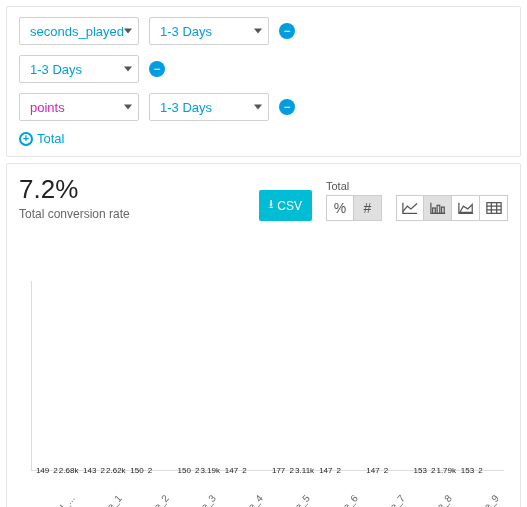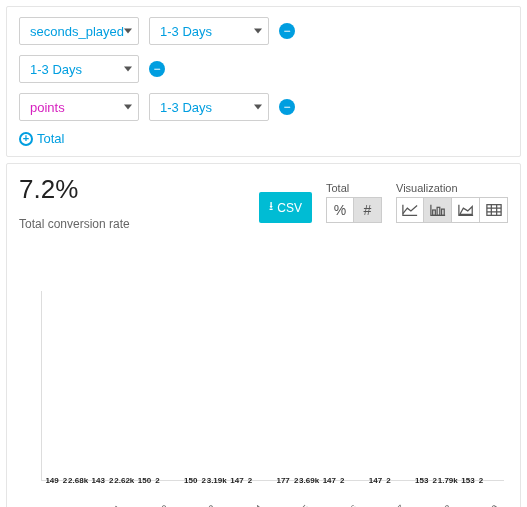--- a/index.html
+++ b/index.html
@@ -9,35 +9,35 @@
   .filter-row:last-of-type { margin-bottom: 12px; }
   .select { position: relative; border: 1px solid #d0d0d0; border-radius: 2px; height: 28px; display: flex; align-items: center; padding: 0 22px 0 10px; background: #fff; cursor: pointer; }
   .select .caret { position: absolute; right: 6px; top: 50%; transform: translateY(-50%); width: 0; height: 0; border-left: 4px solid transparent; border-right: 4px solid transparent; border-top: 5px solid #555; }
   .sel-metric { width: 120px; color: #009ee0; }
   .sel-metric.pink { color: #d61fbf; }
   .sel-range { width: 120px; color: #009ee0; }
   .remove { width: 16px; height: 16px; border-radius: 50%; background: #009ee0; color: #fff; display: flex; align-items: center; justify-content: center; font-size: 12px; line-height: 1; cursor: pointer; }
   .add-metric { color: #009ee0; font-size: 13px; display: flex; align-items: center; gap: 4px; cursor: pointer; margin-top: 4px; }
   .plus-circ { width: 14px; height: 14px; border: 2px solid #009ee0; border-radius: 50%; display: inline-flex; align-items: center; justify-content: center; font-size: 11px; line-height: 1; font-weight: bold; }
 
-  .summary-top { display: flex; align-items: center; justify-content: space-between; margin-bottom: 20px; }
+  .summary-top { display: flex; align-items: flex-end; justify-content: space-between; margin-bottom: 20px; }
   .rate-num { font-size: 26px; font-weight: 500; color: #222; }
-  .rate-lbl { font-size: 12px; color: #666; margin-top: 12px; }
+  .rate-lbl { font-size: 12px; color: #666; margin-top: 2px; }
   .controls { display: flex; align-items: flex-end; gap: 14px; }
   .csv-btn { background: #00bcd4; color: #fff; border-radius: 2px; padding: 5px 10px; font-size: 12px; display: flex; align-items: center; gap: 4px; cursor: pointer; }
   .col-group { }
   .grp-lbl { font-size: 11px; color: #555; margin-bottom: 3px; }
   .btn-grp { display: flex; }
   .tbtn { border: 1px solid #ccc; background: #fff; height: 26px; min-width: 28px; padding: 0 5px; display: flex; align-items: center; justify-content: center; font-size: 14px; color: #555; cursor: pointer; }
   .tbtn + .tbtn { border-left: none; }
   .tbtn.active { background: #e0e0e0; }
   .tbtn svg { width: 16px; height: 14px; }
   .tbtn svg * { stroke: #555; fill: none; stroke-width: 1.4; }
 
-  .chart-area { position: relative; height: 190px; border-left: 1px solid #ddd; border-bottom: 1px solid #ddd; margin: 60px 4px 0 22px; display: flex; align-items: flex-end; font-weight: bold; }
+  .chart-area { position: relative; height: 190px; border-left: 1px solid #ddd; border-bottom: 1px solid #ddd; margin: 60px 4px 0 12px; display: flex; align-items: flex-end; }
   .cluster { flex: 1; display: flex; align-items: flex-end; justify-content: center; gap: 3px; position: relative; }
   .bar { width: 10px; position: relative; }
   .bar .lbl { position: absolute; top: 52%; left: 50%; transform: translate(-50%, -50%); font-size: 8px; color: #222; white-space: nowrap; pointer-events: none; }
   .c-sec { background: #18bbe8; }
   .c-dth { background: #148f77; }
   .c-pts { background: #c020c0; }
   .xaxis { display: flex; margin: 0 4px 0 14px; position: relative; }
   .tick { flex: 1; text-align: center; font-size: 10px; color: #666; transform: rotate(-48deg); transform-origin: top right; white-space: nowrap; position: relative; height: 60px; }
   .tick span { position: absolute; right: 50%; top: 6px; }
   .xaxis-wrap { height: 72px; overflow: hidden; }
@@ -103,21 +103,20 @@
         <div class="btn-grp">
           <div class="tbtn">
               <span>%</span>
             </div>
           <div class="tbtn active">
               <span>#</span>
             </div>
         </div>
       </div>
       <div class="col-group">
-        <div class="grp-lbl">Visualization</div>
         <div class="btn-grp">
           <div class="tbtn">
             <svg viewBox="0 0 18 14">
                 <polyline points="1,11 6,5 10,8 17,2"></polyline>
                 <path d="M1 1 V13 H17"></path>
               </svg>
           </div>
           <div class="tbtn active">
             <svg viewBox="0 0 18 14">
                 <path d="M1 1 V13 H17"></path>
@@ -196,21 +195,21 @@
         <div class="bar c-pts" style="height: 71.875%;"></div>
       </div>
       <div class="cluster">
         <div class="bar c-sec" style="height: 59.375%;">
           <span class="lbl">177</span>
         </div>
         <div class="bar c-dth" style="height: 81.25%;">
           <span class="lbl">2</span>
         </div>
         <div class="bar c-pts" style="height: 71.875%;">
-          <span class="lbl">3.69k</span>
+          <span class="lbl">3.11k</span>
         </div>
       </div>
       <div class="cluster">
         <div class="bar c-sec" style="height: 59.375%;">
           <span class="lbl">147</span>
         </div>
         <div class="bar c-dth" style="height: 81.25%;">
           <span class="lbl">2</span>
         </div>
         <div class="bar c-pts" style="height: 71.875%;"></div>

